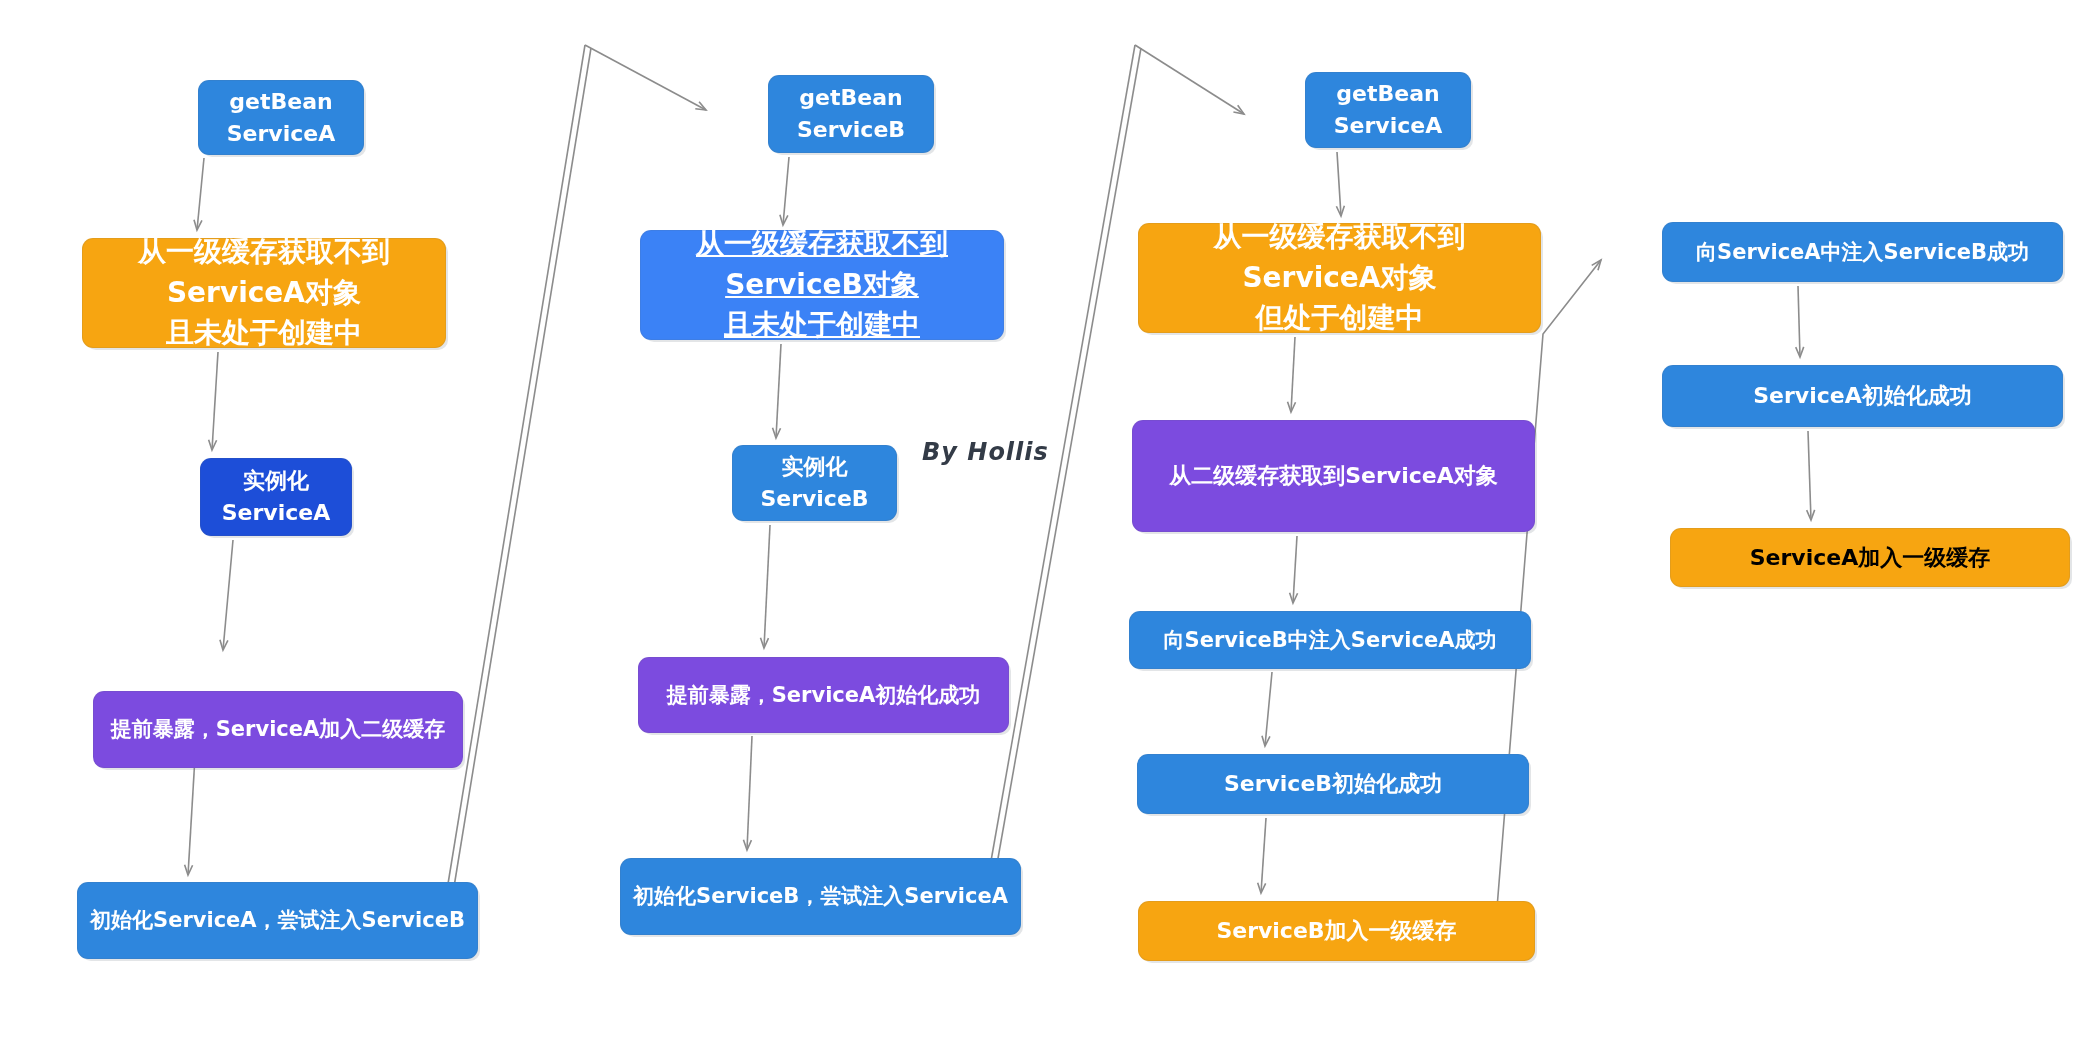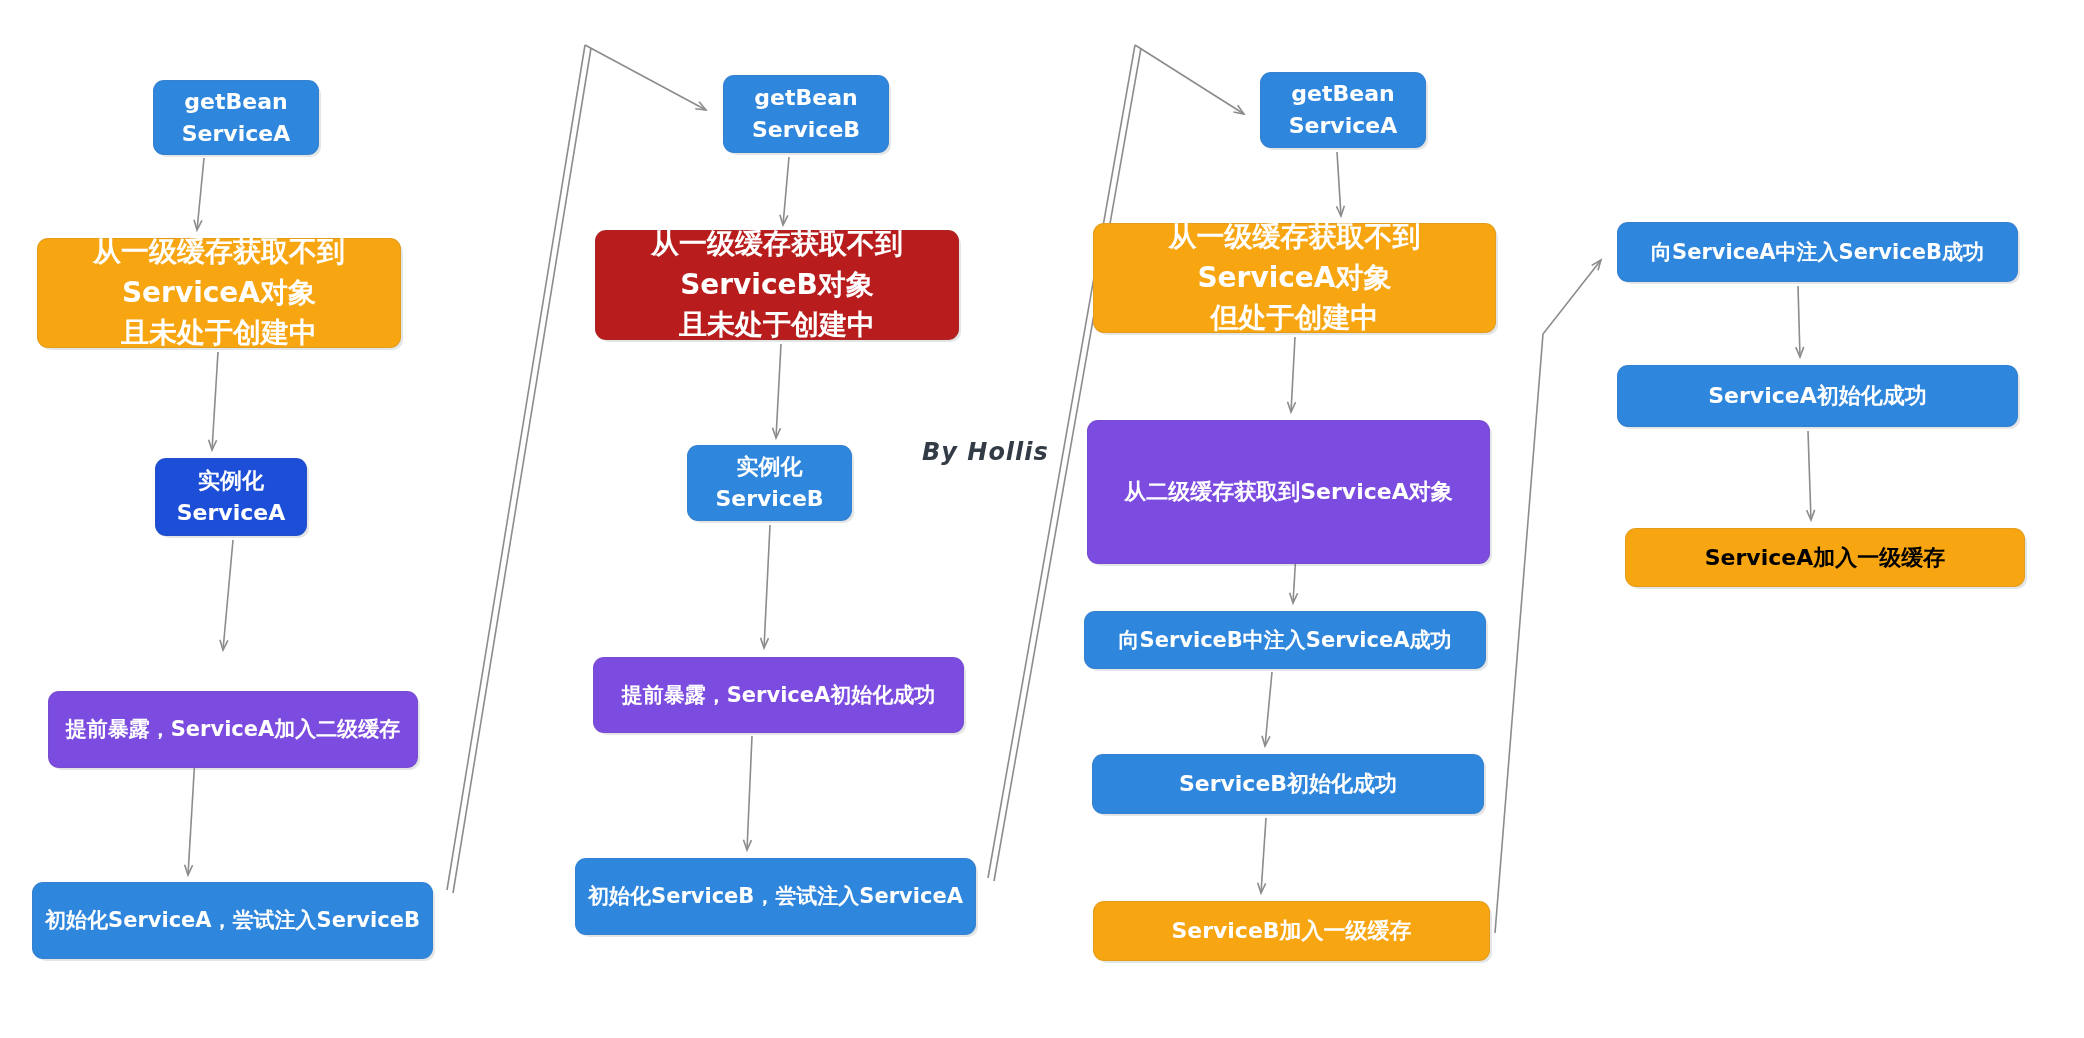--- a/index.html
+++ b/index.html
@@ -16,20 +16,21 @@
     color:#fff;
     display:flex;align-items:center;justify-content:center;
     text-align:center;
     white-space:pre-line;
     box-sizing:border-box;
     padding:6px 10px;
     font-weight:600;
     line-height:1.45;
     box-shadow:3px 3px 0 -1px rgba(100,110,120,0.18);
     border:1px solid rgba(90,100,110,0.12);
+    margin-left:45px;
   }
   .f23{font-size:28px;}
   .f22{font-size:22px;}
   .f21{font-size:21px;}
   #arrows{position:absolute;left:0;top:0;pointer-events:none;}
   .cline{stroke:var(--arrow,#8c8c8c);stroke-width:1.6;fill:none;}
   .signature{
     position:absolute;
     left:922px;top:438px;
     font-size:24px;
@@ -121,31 +122,31 @@
   <div class="node f22" style="left: 153px; top: 80px; width: 166px; height: 75px; background: rgb(46, 134, 221); color: rgb(255, 255, 255);">getBean
 ServiceA</div>
   <div class="node f23" style="left: 37px; top: 238px; width: 364px; height: 110px; background: rgb(247, 165, 17); color: rgb(255, 255, 255);">从一级缓存获取不到ServiceA对象
 且未处于创建中</div>
   <div class="node f22" style="left: 155px; top: 458px; width: 152px; height: 78px; background: #1d4ed8; color: rgb(255, 255, 255);">实例化ServiceA</div>
   <div class="node f21" style="left: 48px; top: 691px; width: 370px; height: 77px; background: rgb(124, 75, 223); color: rgb(255, 255, 255);">提前暴露，ServiceA加入二级缓存</div>
   <div class="node f21" style="left: 32px; top: 882px; width: 401px; height: 77px; background: rgb(46, 134, 221); color: rgb(255, 255, 255);">初始化ServiceA，尝试注入ServiceB</div>
 
   <div class="node f22" style="left: 723px; top: 75px; width: 166px; height: 78px; background: rgb(46, 134, 221); color: rgb(255, 255, 255);">getBean
 ServiceB</div>
-  <div class="node f23" style="left: 595px; top: 230px; width: 364px; height: 110px; background: #b91c1c; color: rgb(255, 255, 255);">从一级缓存获取不到ServiceB对象
+  <div class="node f23" style="left: 595px; top: 230px; width: 364px; height: 110px; background: #3b82f6; color: rgb(255, 255, 255); text-decoration: underline;">从一级缓存获取不到ServiceB对象
 且未处于创建中</div>
   <div class="node f22" style="left: 687px; top: 445px; width: 165px; height: 76px; background: rgb(46, 134, 221); color: rgb(255, 255, 255);">实例化ServiceB</div>
   <div class="node f21" style="left: 593px; top: 657px; width: 371px; height: 76px; background: rgb(124, 75, 223); color: rgb(255, 255, 255);">提前暴露，ServiceA初始化成功</div>
   <div class="node f21" style="left: 575px; top: 858px; width: 401px; height: 77px; background: rgb(46, 134, 221); color: rgb(255, 255, 255);">初始化ServiceB，尝试注入ServiceA</div>
 
   <div class="node f22" style="left: 1260px; top: 72px; width: 166px; height: 76px; background: rgb(46, 134, 221); color: rgb(255, 255, 255);">getBean
 ServiceA</div>
   <div class="node f23" style="left: 1093px; top: 223px; width: 403px; height: 110px; background: rgb(247, 165, 17); color: rgb(255, 255, 255);">从一级缓存获取不到ServiceA对象
 但处于创建中</div>
-  <div class="node f22" style="left: 1087px; top: 420px; width: 403px; height: 144px; background: rgb(124, 75, 223); color: rgb(255, 255, 255);">从二级缓存获取到ServiceA对象</div>
+  <div class="node f22" style="left: 1087px; top: 420px; width: 403px; height: 112px; background: rgb(124, 75, 223); color: rgb(255, 255, 255);">从二级缓存获取到ServiceA对象</div>
   <div class="node f22" style="left: 1092px; top: 754px; width: 392px; height: 60px; background: rgb(46, 134, 221); color: rgb(255, 255, 255);">ServiceB初始化成功</div>
   <div class="node f21" style="left: 1084px; top: 611px; width: 402px; height: 58px; background: rgb(46, 134, 221); color: rgb(255, 255, 255);">向ServiceB中注入ServiceA成功</div>
   <div class="node f22" style="left: 1093px; top: 901px; width: 397px; height: 60px; background: rgb(247, 165, 17); color: rgb(255, 255, 255);">ServiceB加入一级缓存</div>
 
   <div class="node f21" style="left: 1617px; top: 222px; width: 401px; height: 60px; background: rgb(46, 134, 221); color: rgb(255, 255, 255);">向ServiceA中注入ServiceB成功</div>
   <div class="node f22" style="left: 1617px; top: 365px; width: 401px; height: 62px; background: rgb(46, 134, 221); color: rgb(255, 255, 255);">ServiceA初始化成功</div>
   <div class="node f22" style="left: 1625px; top: 528px; width: 400px; height: 59px; background: rgb(247, 165, 17); color: #000000;">ServiceA加入一级缓存</div>
 
   <div class="signature">By Hollis</div>
 

